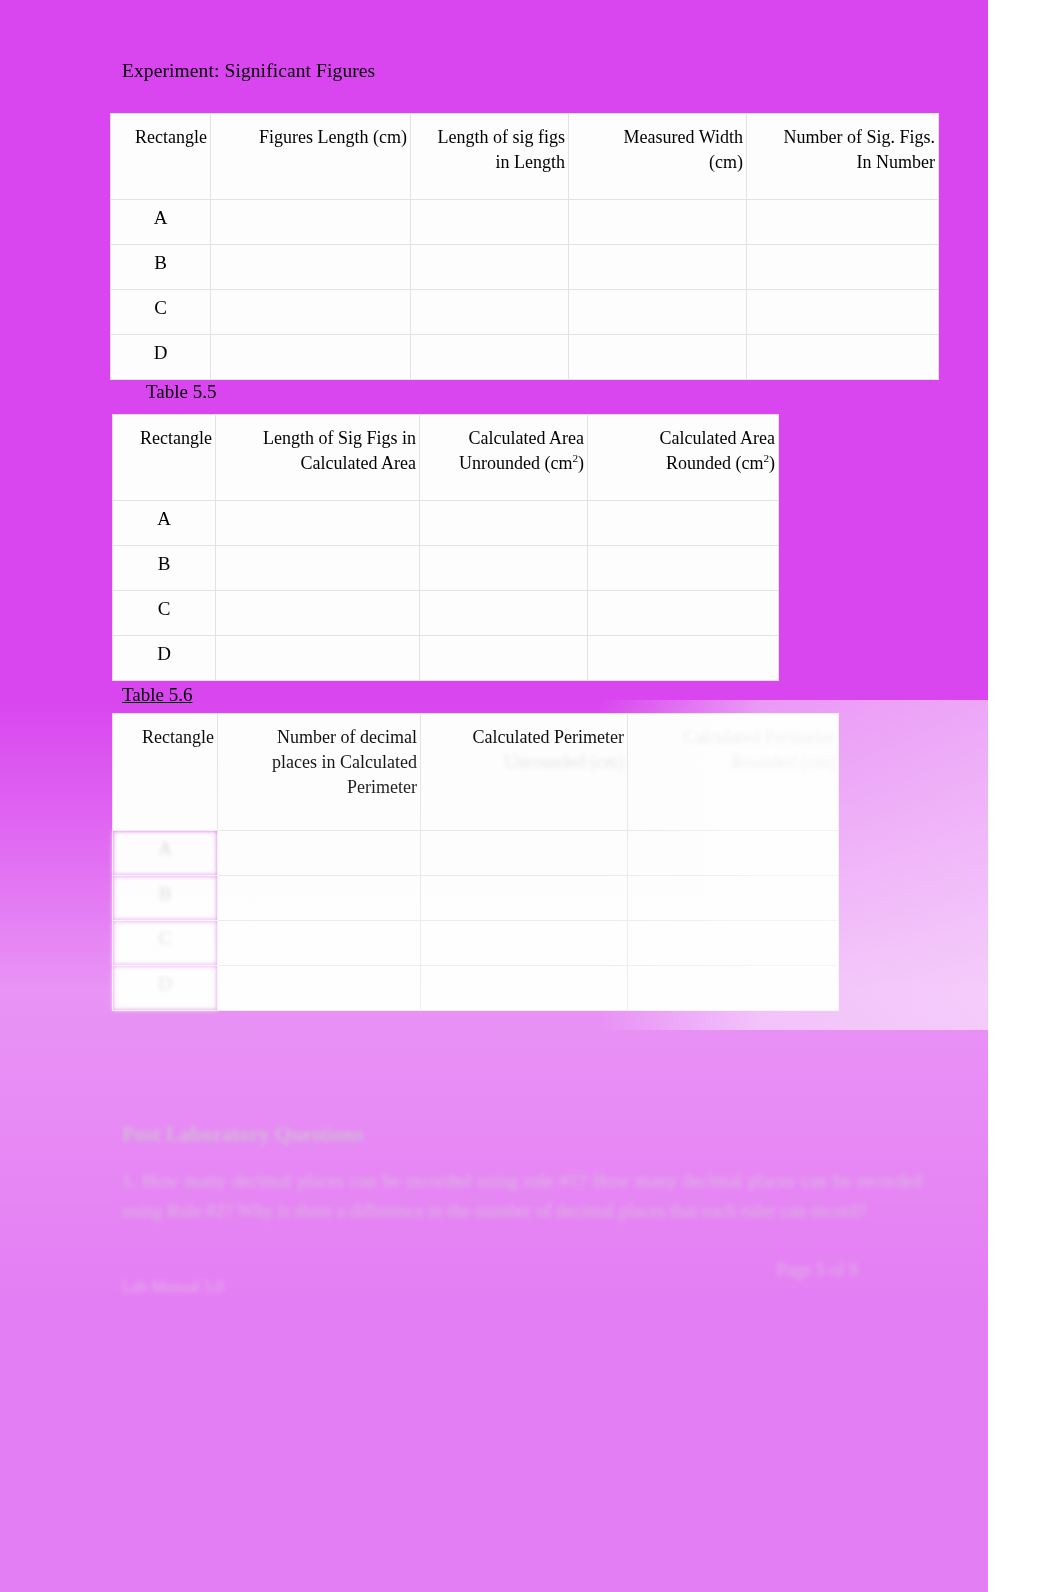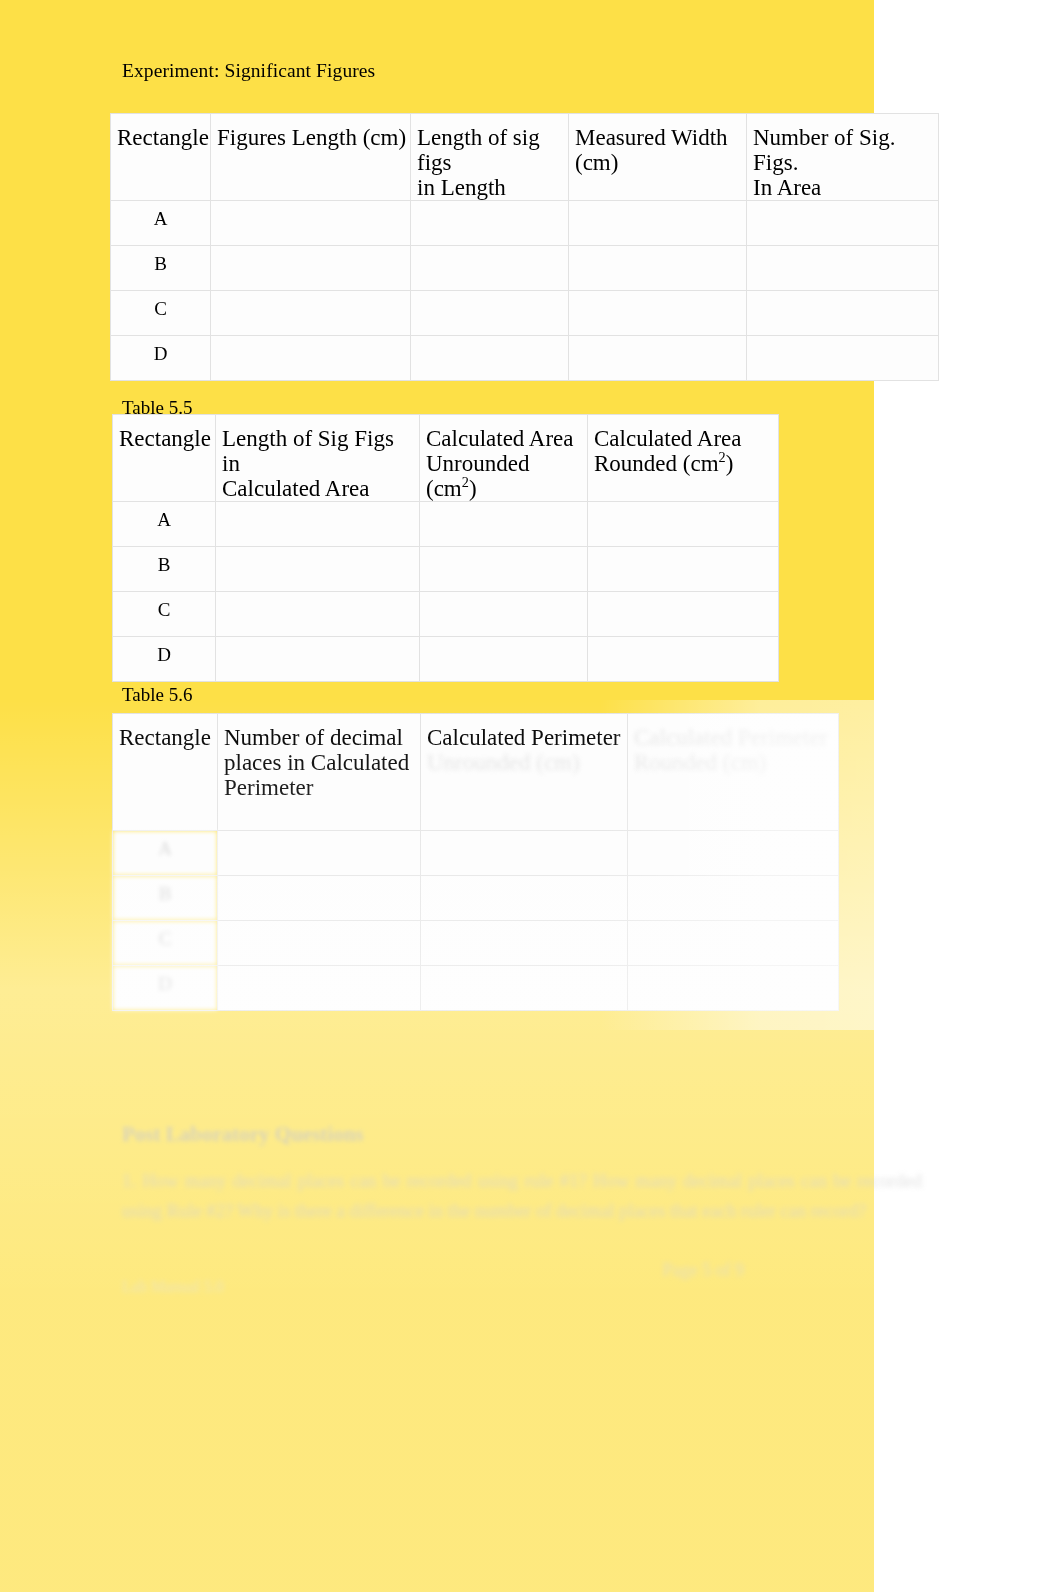--- a/index.html
+++ b/index.html
@@ -12,62 +12,62 @@
     height: 1592px;
     position: relative;
     font-family: "Liberation Serif", "DejaVu Serif", serif;
     color: #000000;
     overflow: hidden;
   }
 
   .page {
     position: absolute;
     left: 0; top: 0;
-    width: 874px;
+    width: 988px;
     height: 1592px;
-    background: #fde047;
+    background: #d946ef;
   }
 
   
   .doc-title {
     position: absolute;
     left: 122px;
     top: 59px;
     font-size: 19.5px;
     line-height: 24px;
     letter-spacing: 0.1px;
     white-space: nowrap;
   }
 
   .table-caption {
     position: absolute;
     left: 122px;
     font-size: 19px;
     line-height: 24px;
     white-space: nowrap;
   }
-  #caption-55 { top: 396px; }
-  #caption-56 { top: 683px; }
+  #caption-55 { top: 380px; margin-left: 24px; }
+  #caption-56 { top: 683px; text-decoration: underline; }
 
   
   table.sheet {
     position: absolute;
     border-collapse: collapse;
     table-layout: fixed;
     background: transparent;
   }
   table.sheet td {
     border: 1px solid #e2e2e2;
     vertical-align: top;
     padding: 0;
     background: #ffffff;
   }
   table.sheet td.hd {
-    text-align: left;
-    font-size: 23px;
+    text-align: right;
+    font-size: 18px;
     line-height: 25px;
     padding-top: 11px;
     padding-left: 6px;
     padding-right: 3px;
     background: #fdfdfd;
   }
   table.sheet td.rowlabel {
     text-align: center;
     font-size: 19px;
     line-height: 24px;
@@ -213,21 +213,21 @@
         <td class="hd">
           <span>Length of sig figs</span><br>
           <span>in Length</span>
         </td>
         <td class="hd">
           <span>Measured Width</span><br>
           <span>(cm)</span>
         </td>
         <td class="hd">
           <span>Number of Sig. Figs.</span><br>
-          <span>In Area</span>
+          <span>In Number</span>
         </td>
       </tr>
       <tr class="datarow">
         <td class="rowlabel">A</td>
         <td class="blank"></td>
         <td class="blank"></td>
         <td class="blank"></td>
         <td class="blank"></td>
       </tr>
       <tr class="datarow">

